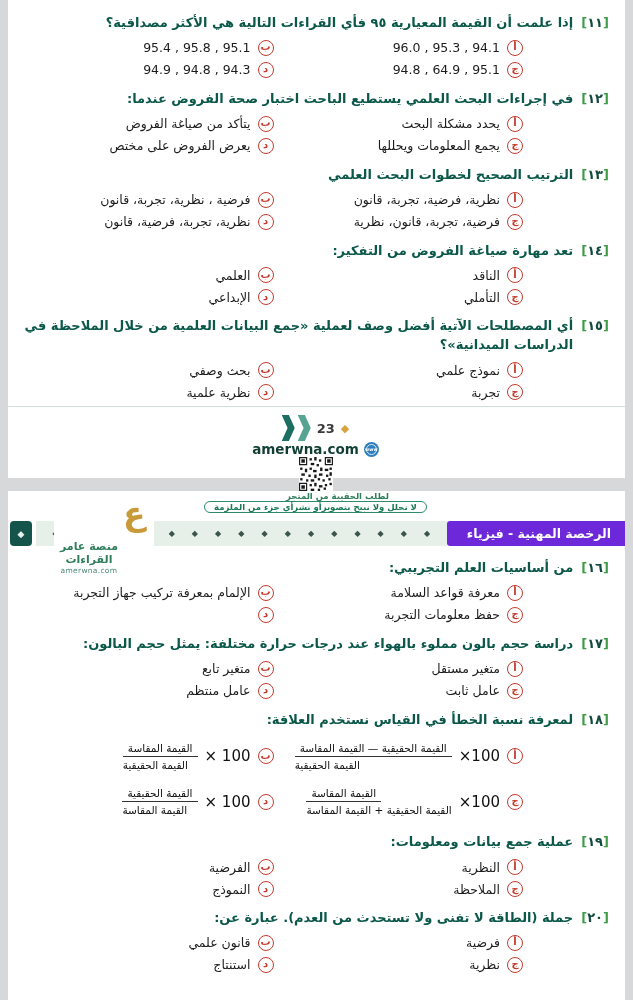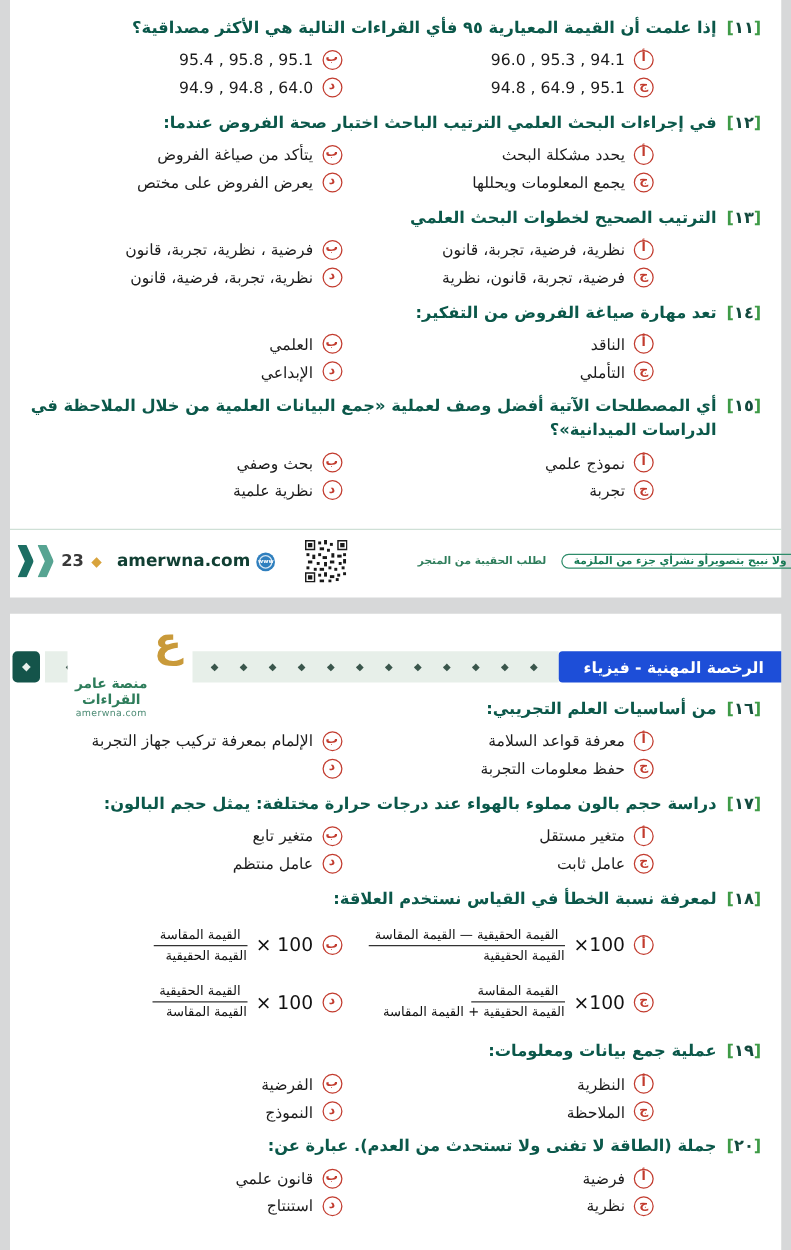--- a/index.html
+++ b/index.html
@@ -16,26 +16,26 @@
   .q-num{white-space:nowrap;direction:ltr;unicode-bidi:isolate;color:#134a3e;}
   .q-num::before{content:"[";color:#3f9b47;font-weight:bold;}
   .q-num::after{content:"]";color:#3f9b47;font-weight:bold;}
   .q-text{flex:1;}
   .opts{display:grid;grid-template-columns:1fr 1fr;direction:rtl;padding:4px 86px 0 0;}
   .opt{display:flex;align-items:center;gap:7px;padding:3px 0;font-size:12.5px;color:#1c1c1c;}
   .circ{flex:0 0 auto;width:16px;height:16px;border:1.3px solid #c23b2e;border-radius:50%;color:#c23b2e;
         font-size:10px;font-weight:bold;line-height:1;display:inline-flex;align-items:center;justify-content:center;padding-bottom:1px;}
   .opts.fracs .opt{padding:7px 0;}
   .mult{font-size:15px;direction:ltr;unicode-bidi:isolate;color:#111;}
-  .frac{display:inline-flex;flex-direction:column;align-items:flex-start;font-size:10.5px;color:#111;line-height:1.35;}
+  .frac{display:inline-flex;flex-direction:column;align-items:flex-end;font-size:10.5px;color:#111;line-height:1.35;}
   .ftop{border-bottom:1px solid #333;padding:0 5px 1px;}
   .fbot{padding-top:1px;}
 
   
-  .page-footer{direction:ltr;display:flex;align-items:center;gap:12px;padding:8px 8px 12px 6px;border-top:1px solid #cfe0d6;}
+  .page-footer{direction:ltr;display:flex;align-items:center;gap:0;padding:8px 8px 12px 6px;border-top:1px solid #cfe0d6;flex-direction:column;}
   .ribbon{display:flex;align-items:center;gap:3px;}
   .chev{width:13px;height:26px;clip-path:polygon(0 0,55% 0,100% 50%,55% 100%,0 100%,45% 50%);}
   .chev.c1{background:#1c6e63;}
   .chev.c2{background:#57a492;}
   .pageno{font-size:13px;font-weight:bold;color:#3a3a3a;padding:0 3px;}
   .ribbon-gold{color:#d8a33c;font-size:11px;}
   .brand{display:flex;align-items:center;gap:5px;font-weight:bold;color:#113f33;font-size:13.5px;}
   .globe{position:relative;width:15px;height:15px;border-radius:50%;background:#2f7fbe;color:#fff;
          display:flex;align-items:center;justify-content:center;font-size:4.5px;font-weight:bold;}
   .globe::before{content:"";position:absolute;inset:2px;border:0.5px solid rgba(255,255,255,.8);border-radius:50%;}
@@ -44,21 +44,21 @@
   .qr-caption{font-size:8.5px;color:#2e7d5b;direction:rtl;white-space:nowrap;font-weight:bold;margin-left:44px;}
   .notice-pill{direction:rtl;border:1.5px solid #2e8c6a;color:#177a55;border-radius:14px;
                font-size:8.5px;font-weight:bold;padding:0 9px;white-space:nowrap;}
 
   
   .band-row{position:relative;height:56px;margin-bottom:2px;}
   .band-bar{position:absolute;left:0;right:0;top:26px;height:25px;display:flex;align-items:stretch;}
   .band-capbox{width:22px;background:#14544a;border-radius:4px;margin:0 4px 0 2px;display:flex;align-items:center;justify-content:center;color:#e8f0ec;font-size:9px;}
   .band-strip{flex:1;background:#e7efe9;display:flex;align-items:center;justify-content:space-around;padding:0 8px;overflow:hidden;}
   .strip-icon{color:#3a564c;font-size:8px;}
-  .band-title{background:#1d4ed8;color:#fff;font-weight:bold;font-size:12.5px;display:flex;align-items:center;
+  .band-title{background:#6d28d9;color:#fff;font-weight:bold;font-size:12.5px;display:flex;align-items:center;
               padding:0 14px 0 20px;direction:rtl;border-radius:3px 0 0 3px;}
   .logo{position:absolute;left:46px;top:0;z-index:2;background:#fff;display:flex;direction:rtl;align-items:flex-start;gap:5px;padding:2px 8px 2px 6px;}
   .logo-glyph{font-size:33px;color:#c99a3a;font-weight:bold;line-height:1.05;}
   .logo-text{text-align:center;color:#2e7d5b;font-weight:bold;font-size:11px;line-height:1.2;margin-top:43px;}
   .logo-site{color:#4c8b74;font-size:7.5px;font-weight:normal;letter-spacing:.3px;}
 </style>
 </head>
 <body>
 
 <div class="card" id="card1">
@@ -76,28 +76,28 @@
           <div class="opt">
             <span class="circ">ب</span>
             <span class="opt-text" dir="ltr">95.4 , 95.8 , 95.1</span>
           </div>
           <div class="opt">
             <span class="circ">ج</span>
             <span class="opt-text" dir="ltr">94.8 , 64.9 , 95.1</span>
           </div>
           <div class="opt">
             <span class="circ">د</span>
-            <span class="opt-text" dir="ltr">94.9 , 94.8 , 64.0</span>
+            <span class="opt-text" dir="ltr">94.9 , 94.8 , 94.3</span>
           </div>
         </div>
       </div>
       <div class="question">
         <div class="q-head">
           <span class="q-num">١٢</span>
-          <span class="q-text">في إجراءات البحث العلمي الترتيب الباحث اختبار صحة الفروض عندما:</span>
+          <span class="q-text">في إجراءات البحث العلمي يستطيع الباحث اختبار صحة الفروض عندما:</span>
         </div>
         <div class="opts">
           <div class="opt">
             <span class="circ">أ</span>
             <span class="opt-text">يحدد مشكلة البحث</span>
           </div>
           <div class="opt">
             <span class="circ">ب</span>
             <span class="opt-text">يتأكد من صياغة الفروض</span>
           </div>

